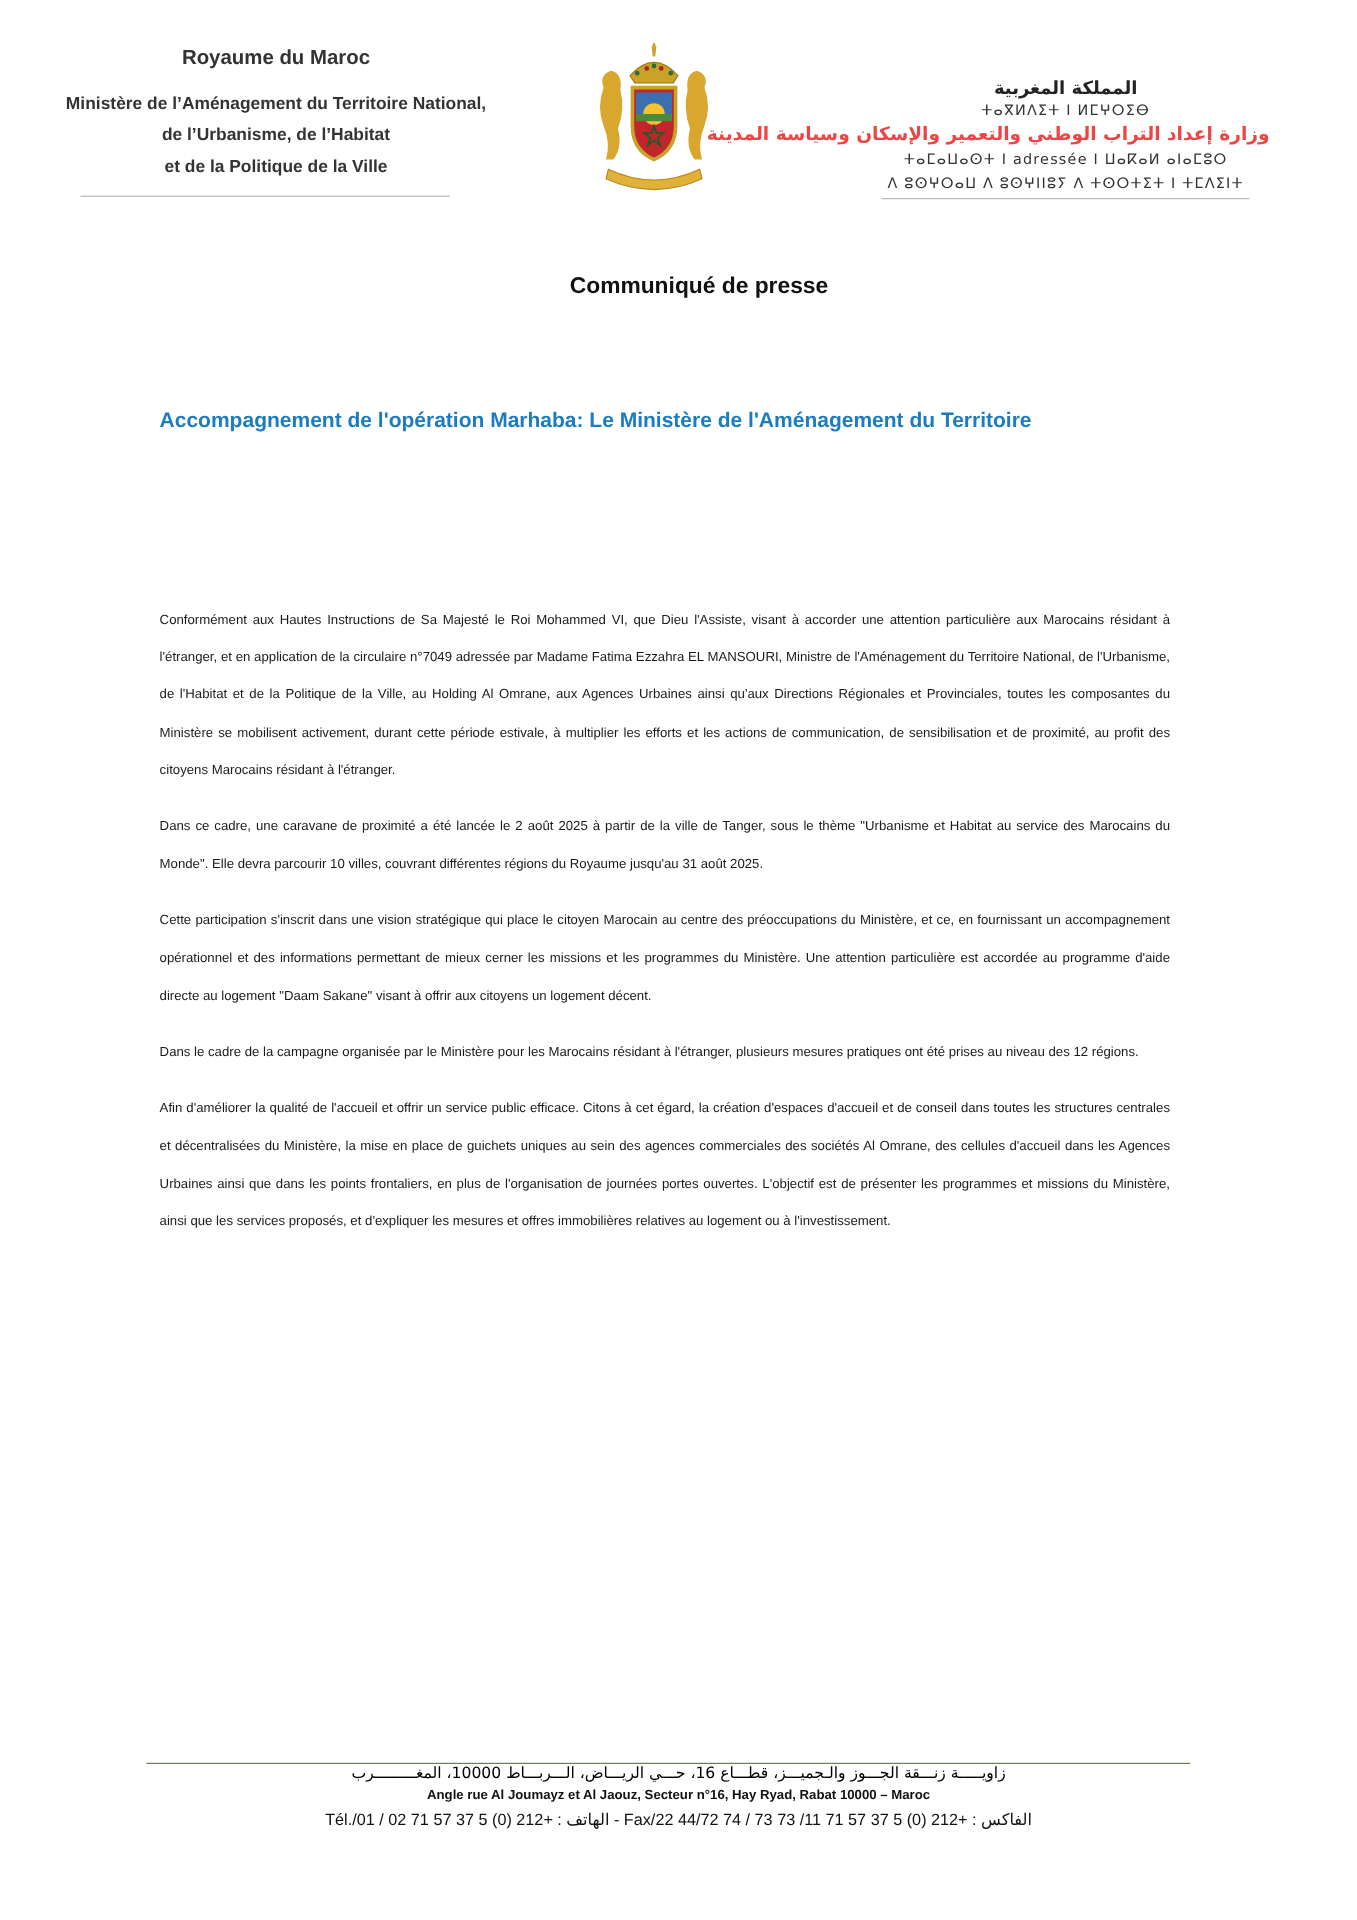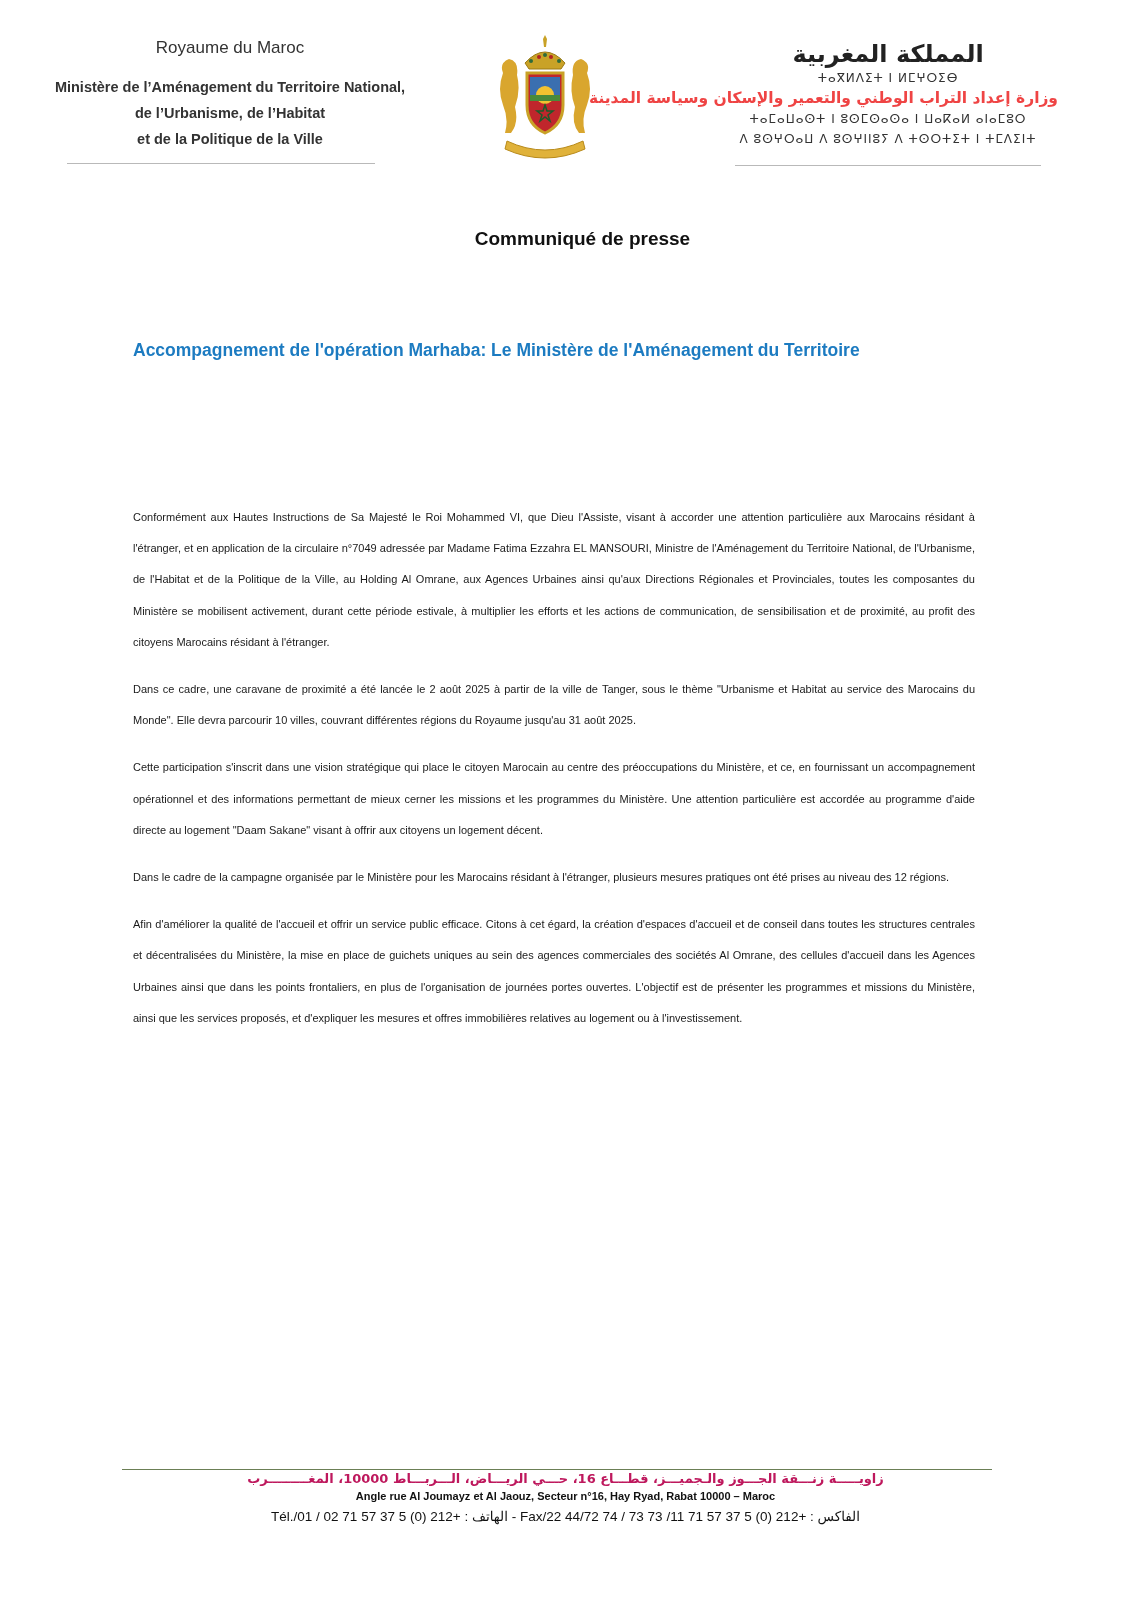--- a/index.html
+++ b/index.html
@@ -1,35 +1,35 @@
 <!DOCTYPE html>
 <html><head>
 <meta charset="utf-8">
 <style>
   html, body { margin: 0; padding: 0; background: #ffffff; }
   body { width: 1131px; height: 1600px; position: relative; overflow: hidden; font-family: "Liberation Sans", sans-serif; color: #1a1a1a; }
   .hdr-left { position: absolute; left: 30px; top: 38px; width: 400px; text-align: center; }
-  .hdr-left .kingdom { font-size: 17px; font-weight: normal; color: #333; margin-bottom: 16px; }
+  .hdr-left .kingdom { font-size: 17px; font-weight: bold; color: #333; margin-bottom: 16px; }
   .hdr-left .ministry { font-size: 14.5px; font-weight: bold; color: #333; line-height: 26px; }
   .hdr-left .rule { position: absolute; left: 37px; width: 308px; top: 125px; height: 1px; background: #b9b9b9; }
   .emblem { position: absolute; left: 495px; top: 33px; width: 100px; height: 132px; }
   .hdr-right { position: absolute; left: 718px; top: 40px; width: 340px; text-align: center; }
-  .hdr-right .ar-kingdom { font-family: "DejaVu Sans", sans-serif; font-size: 24px; font-weight: bold; color: #222; direction: rtl; }
+  .hdr-right .ar-kingdom { font-family: "DejaVu Sans", sans-serif; font-size: 15px; font-weight: bold; color: #222; direction: rtl; margin-top: 24px; }
   .hdr-right .tif { font-family: "DejaVu Sans", sans-serif; font-size: 12px; color: #333; letter-spacing: 1px; margin-top: 3px; }
   .hdr-right .ar-ministry { font-family: "DejaVu Sans", sans-serif; font-size: 15.5px; font-weight: bold; color: #ef4444; direction: rtl; margin-top: 4px; white-space: nowrap; }
   .hdr-right .tif2 { font-family: "DejaVu Sans", sans-serif; font-size: 12px; color: #333; letter-spacing: 1px; line-height: 20px; margin-top: 2px; }
   .hdr-right .rule { position: absolute; left: 17px; width: 306px; top: 125px; height: 1px; background: #b9b9b9; }
   .doc-type { position: absolute; left: 0; width: 1131px; top: 228px; text-align: center; font-weight: bold; font-size: 19px; color: #111; margin-left: 17px; }
   .title { position: absolute; left: 133px; width: 842px; top: 335px; color: #1c7bc1; font-weight: bold; font-size: 17.5px; line-height: 31.5px; text-align: justify; }
   .title p { margin: 0; }
   .body { position: absolute; left: 133px; width: 842px; top: 502px; font-size: 11px; line-height: 31.2px; text-align: justify; color: #1a1a1a; }
   .body p { margin: 0 0 16px 0; text-align: justify; }
   .footer-rule { position: absolute; left: 122px; width: 870px; top: 1469px; height: 1px; background: #6b7f55; }
   .footer { position: absolute; left: 0; width: 1131px; top: 1471px; text-align: center; }
-  .footer .ar-addr { font-family: "DejaVu Sans", sans-serif; font-size: 13px; font-weight: bold; direction: rtl; color: #be185d; }
+  .footer .ar-addr { font-family: "DejaVu Sans", sans-serif; font-size: 13px; font-weight: normal; direction: rtl; color: #000000; }
   .footer .addr { font-size: 11px; font-weight: bold; color: #111; margin-top: 4px; }
   .footer .tel { font-size: 13.5px; color: #111; margin-top: 6px; }
 </style>
 </head>
 <body>
 
 <div class="hdr-left">
   <div class="kingdom">Royaume du Maroc</div>
   <div class="ministry">
     <div>Ministère de l’Aménagement du Territoire National,</div>
@@ -62,21 +62,21 @@
 
     <path d="M12,108 Q50,126 88,108 L90,116 Q50,134 10,116 Z" fill="#e0b23a" stroke="#b88a1a" stroke-width="1"></path>
   </svg>
 </div>
 
 <div class="hdr-right">
   <div class="ar-kingdom">المملكة المغربية</div>
   <div class="tif">ⵜⴰⴳⵍⴷⵉⵜ ⵏ ⵍⵎⵖⵔⵉⴱ</div>
   <div class="ar-ministry">وزارة إعداد التراب الوطني والتعمير والإسكان وسياسة المدينة</div>
   <div class="tif2">
-    <div>ⵜⴰⵎⴰⵡⴰⵙⵜ ⵏ ⵓⵙⵎⵙⴰⵙⴰ ⵏ ⵡⴰⴽⴰⵍ ⴰⵏⴰⵎⵓⵔ</div>
+    <div>ⵜⴰⵎⴰⵡⴰⵙⵜ ⵏ adressée ⵏ ⵡⴰⴽⴰⵍ ⴰⵏⴰⵎⵓⵔ</div>
     <div>ⴷ ⵓⵙⵖⵔⴰⵡ ⴷ ⵓⵙⵖⵏⵏⵓⵢ ⴷ ⵜⵙⵔⵜⵉⵜ ⵏ ⵜⵎⴷⵉⵏⵜ</div>
   </div>
   <div class="rule"></div>
 </div>
 
 <div class="doc-type">Communiqué de presse</div>
 
 <div class="title">
   <p>Accompagnement de l'opération Marhaba: Le Ministère de l'Aménagement du Territoire</p>
 </div>

